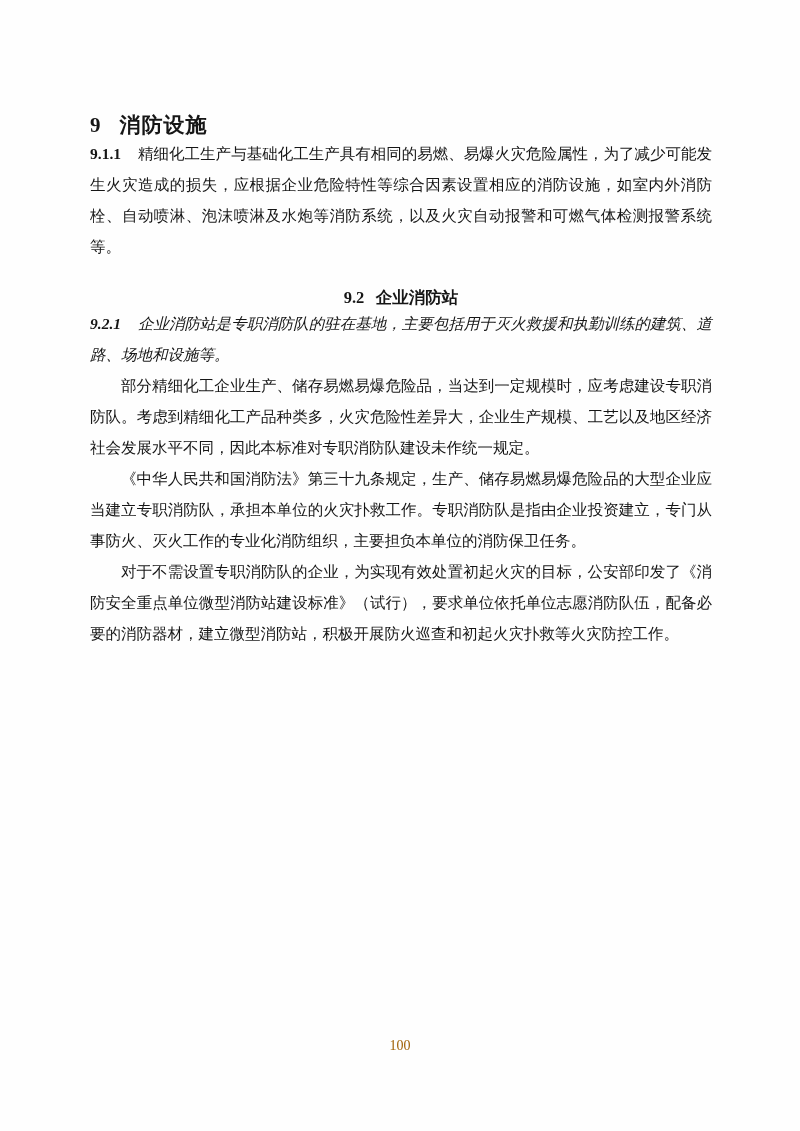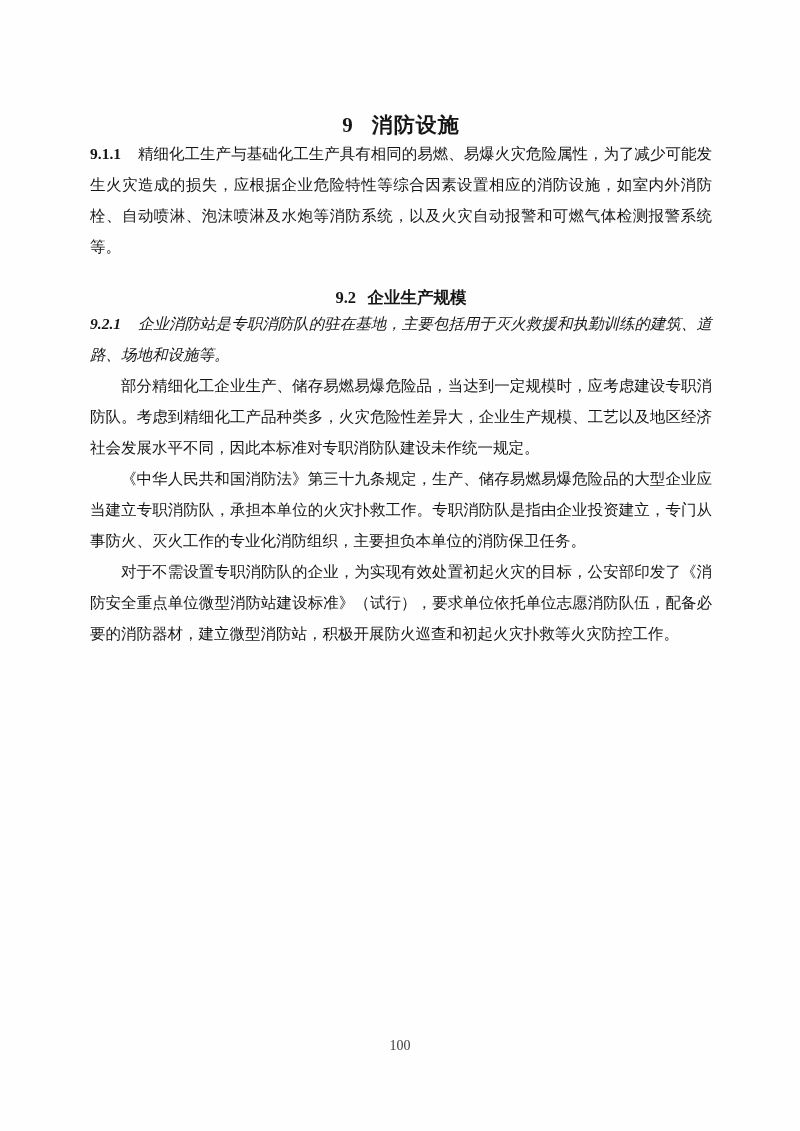--- a/index.html
+++ b/index.html
@@ -19,21 +19,20 @@
   }
   .content {
     position: absolute;
     left: 90px;
     top: 0;
     width: 622px;
   }
   .chapter-title {
     margin: 0;
     padding-top: 112px;
-    text-align: center;
     font-size: 21px;
     line-height: 25px;
     font-weight: bold;
     font-family: "Liberation Sans", "DejaVu Sans", sans-serif;
     letter-spacing: 1px;
   }
   .chapter-title .num,
   .section-title .num {
     font-family: "Liberation Serif", "DejaVu Serif", serif;
     margin-right: 0.9em;
@@ -67,35 +66,35 @@
   .mt-first { margin-top: 22px; }
   .mt-body  { margin-top: 27px; font-style: italic; }
   .page-number {
     position: absolute;
     top: 1038px;
     left: 0;
     width: 100%;
     text-align: center;
     font-size: 14px;
     font-family: "Liberation Serif", "DejaVu Serif", serif;
-    color: #404040;
+    color: #a16207;
   }
 </style>
 </head>
 <body>
 
 <div class="page">
   <div class="content">
 
     <h1 class="chapter-title"><span class="num">9</span><span>消防设施</span></h1>
 
 
     <p class="body-par clause mt-first"><span class="clause-num">9.1.1</span><span>精细化工生产与基础化工生产具有相同的易燃、易爆火灾危险属性，为了减少可能发生火灾造成的损失，应根据企业危险特性等综合因素设置相应的消防设施，如室内外消防栓、自动喷淋、泡沫喷淋及水炮等消防系统，以及火灾自动报警和可燃气体检测报警系统等。</span></p>
 
-    <h2 class="section-title section-title-2"><span class="num">9.2</span><span>企业生产规模</span></h2>
+    <h2 class="section-title section-title-2"><span class="num">9.2</span><span>企业消防站</span></h2>
 
     <p class="body-par clause mt-body"><span class="clause-num">9.2.1</span><span>企业消防站是专职消防队的驻在基地，主要包括用于灭火救援和执勤训练的建筑、道路、场地和设施等。</span></p>
 
     <p class="body-par indent">部分精细化工企业生产、储存易燃易爆危险品，当达到一定规模时，应考虑建设专职消防队。考虑到精细化工产品种类多，火灾危险性差异大，企业生产规模、工艺以及地区经济社会发展水平不同，因此本标准对专职消防队建设未作统一规定。</p>
 
     <p class="body-par indent">《中华人民共和国消防法》第三十九条规定，生产、储存易燃易爆危险品的大型企业应当建立专职消防队，承担本单位的火灾扑救工作。专职消防队是指由企业投资建立，专门从事防火、灭火工作的专业化消防组织，主要担负本单位的消防保卫任务。</p>
 
 
     <p class="body-par indent">对于不需设置专职消防队的企业，为实现有效处置初起火灾的目标，公安部印发了《消防安全重点单位微型消防站建设标准》（试行），要求单位依托单位志愿消防队伍，配备必要的消防器材，建立微型消防站，积极开展防火巡查和初起火灾扑救等火灾防控工作。</p>
 

